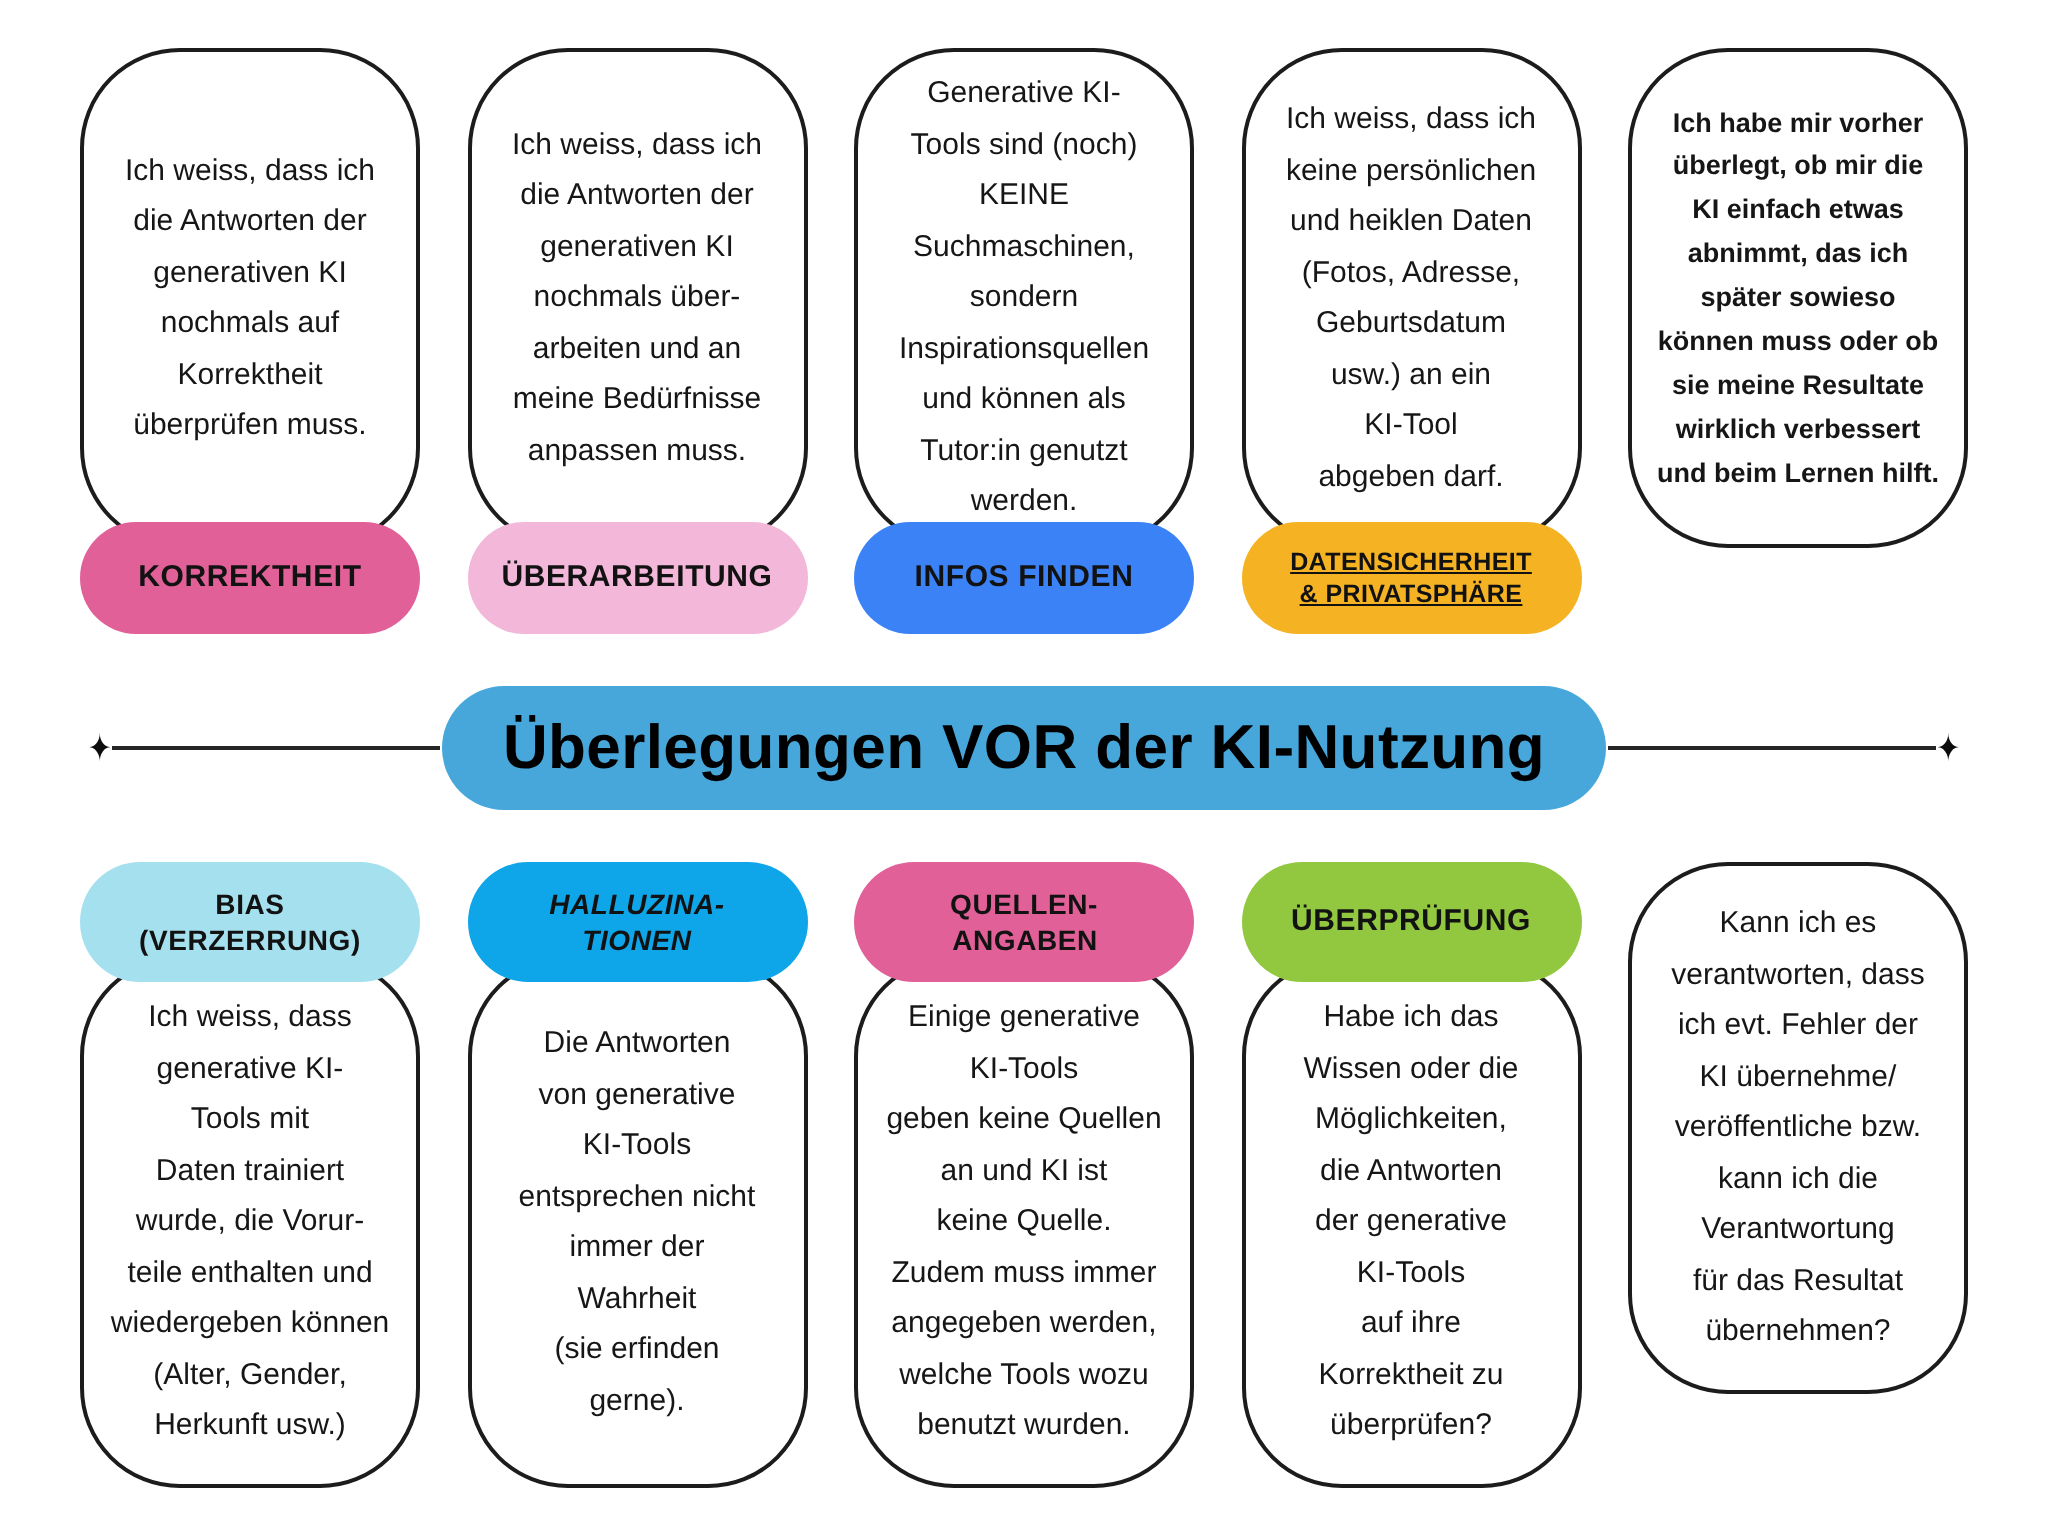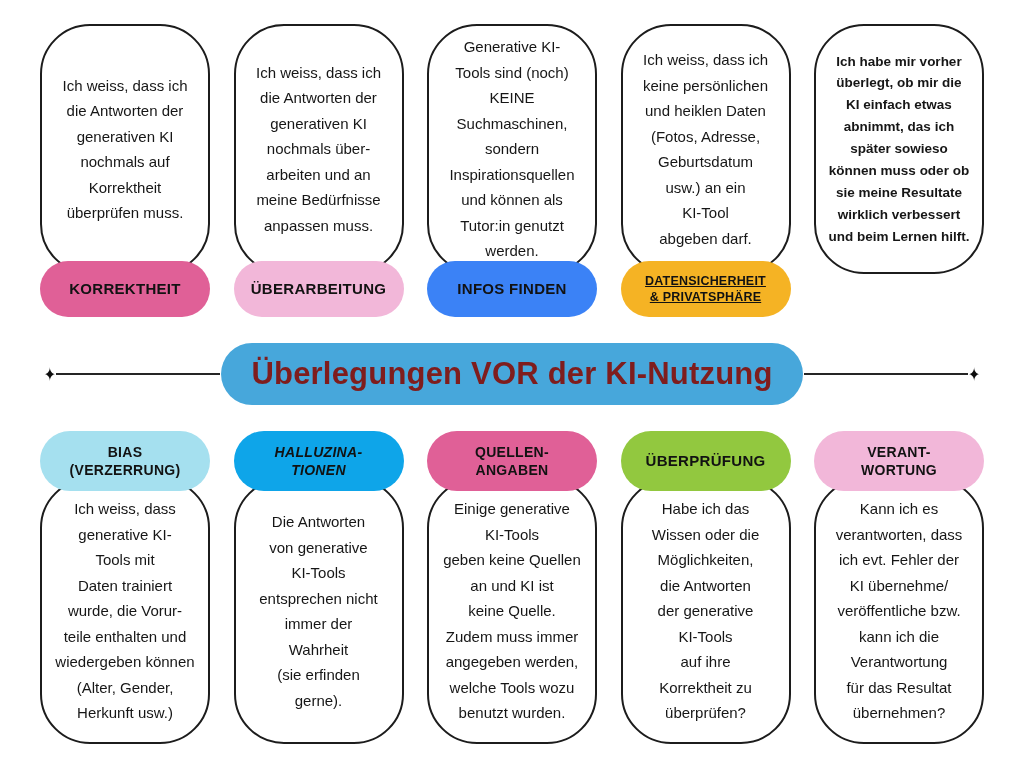--- a/index.html
+++ b/index.html
@@ -50,21 +50,21 @@
     display: flex; align-items: center;
     padding: 0 4px;
   }
   .hline { flex: 1; height: 2px; background: #252525; }
   .star { font-size: 14px; color: #0d0d0d; line-height: 1; transform: scaleY(1.35); }
   .banner {
     margin: 0 1px;
     padding: 13px 30px;
     border-radius: 34px;
     font-size: 31px; font-weight: 800;
-    white-space: nowrap; color: #7f1d1d;
+    white-space: nowrap; color: #000000;
     letter-spacing: 0.2px;
   }
 </style>
 </head>
 <body>
 
 <div class="board">
 
   <div class="row top-row">
 
@@ -160,21 +160,21 @@
 von generative
 KI-Tools
 entsprechen nicht
 immer der
 Wahrheit
 (sie erfinden
 gerne).</div>
     </div>
 
     <div class="col">
-      <div class="pill two-line" style="background-color: rgb(224, 96, 151);">QUELLEN-
+      <div class="pill two-line" style="background-color: rgb(224, 96, 151); text-align: right;">QUELLEN-
 ANGABEN</div>
       <div class="card-body">Einige generative
 KI-Tools
 geben keine Quellen
 an und KI ist
 keine Quelle.
 Zudem muss immer
 angegeben werden,
 welche Tools wozu
 benutzt wurden.</div>
@@ -187,22 +187,20 @@
 Möglichkeiten,
 die Antworten
 der generative
 KI-Tools
 auf ihre
 Korrektheit zu
 überprüfen?</div>
     </div>
 
     <div class="col">
-      <div class="pill two-line" style="background-color: rgb(242, 183, 217);">VERANT-
-WORTUNG</div>
       <div class="card-body">Kann ich es
 verantworten, dass
 ich evt. Fehler der
 KI übernehme/
 veröffentliche bzw.
 kann ich die
 Verantwortung
 für das Resultat
 übernehmen?</div>
     </div>

